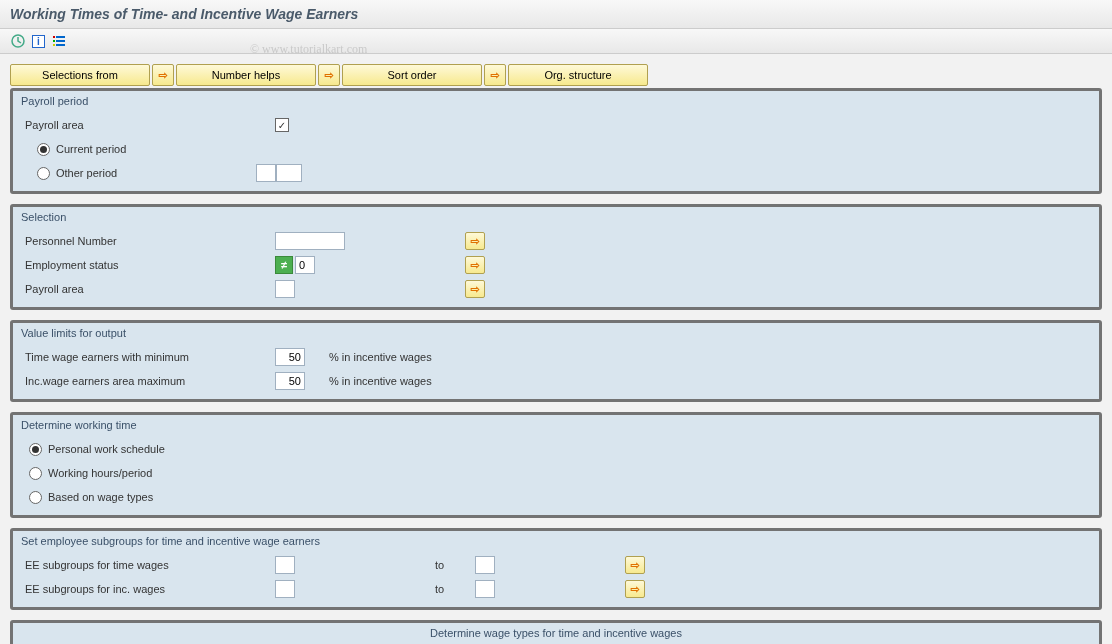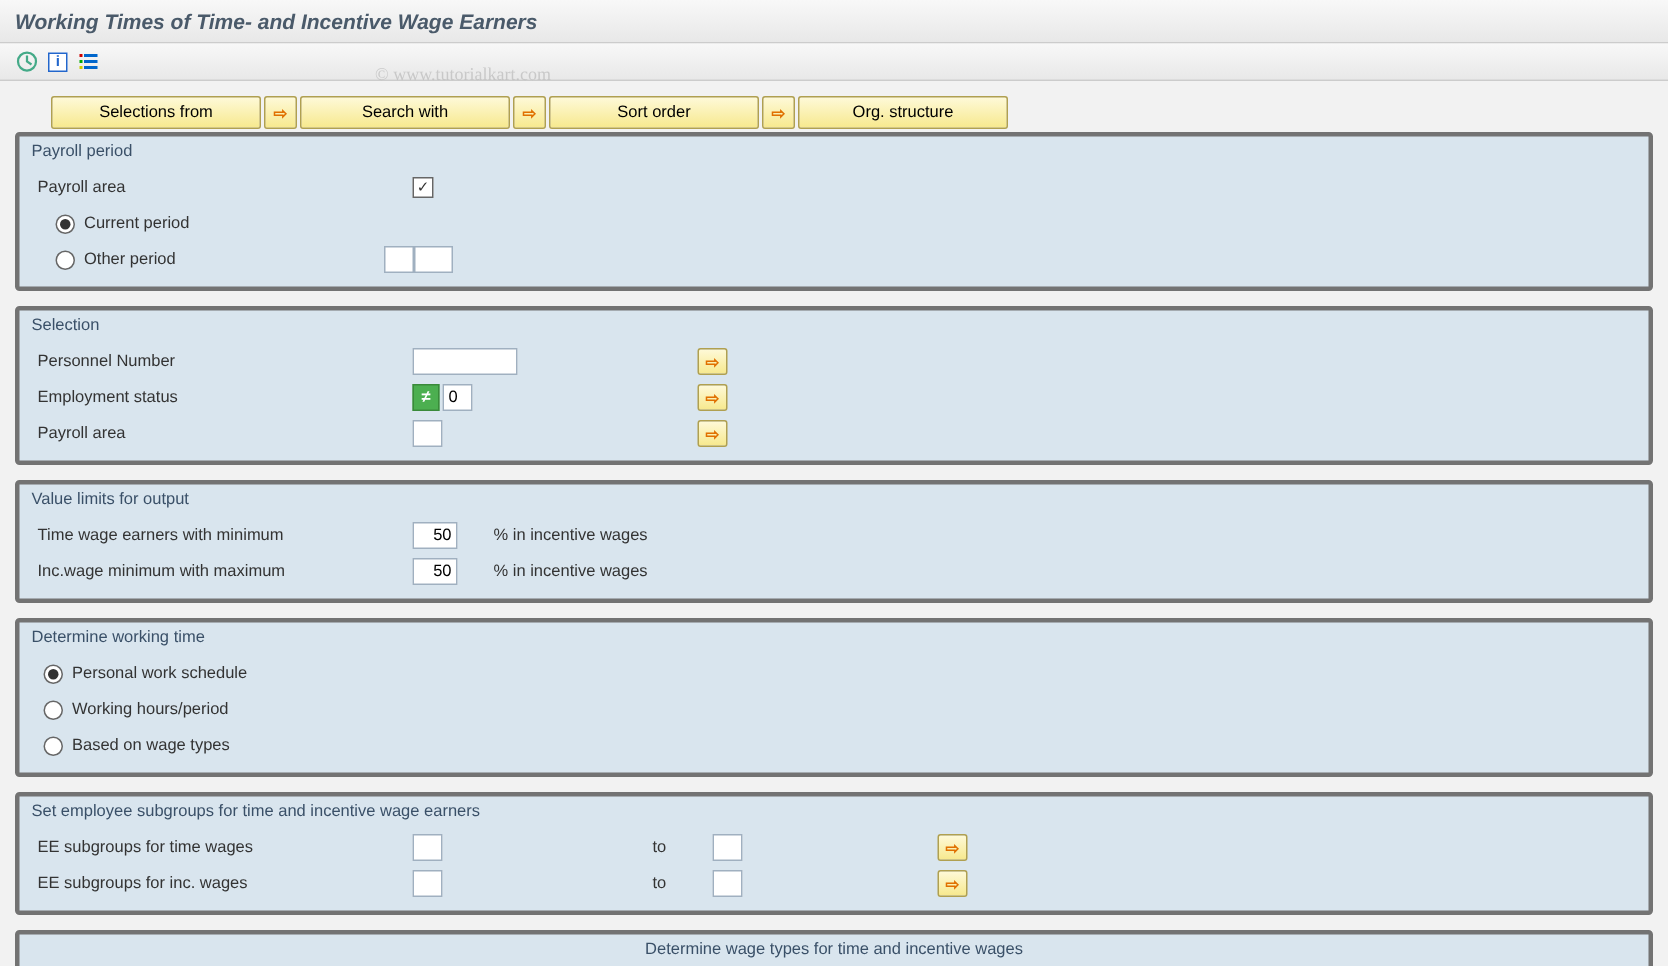--- a/index.html
+++ b/index.html
@@ -45,21 +45,20 @@
       font-size: 12px;
       cursor: pointer;
     }
     .content {
       padding: 10px;
     }
     .button-row {
       display: flex;
       gap: 0;
       margin-bottom: 2px;
-      margin-left: 24px;
     }
     .btn {
       background: linear-gradient(to bottom, #fef9d8, #f7e98e);
       border: 1px solid #b0a050;
       border-radius: 2px;
       padding: 3px 10px;
       font-size: 11px;
       cursor: pointer;
       height: 22px;
       display: inline-flex;
@@ -236,21 +235,21 @@
   </span>
 </div>
 
 <div class="watermark">© www.tutorialkart.com</div>
 
 <div class="content">
 
   <div class="button-row">
     <button class="btn">Selections from</button>
     <span class="btn-arrow">⇨</span>
-    <button class="btn">Search with</button>
+    <button class="btn">Number helps</button>
     <span class="btn-arrow">⇨</span>
     <button class="btn">Sort order</button>
     <span class="btn-arrow">⇨</span>
     <button class="btn">Org. structure</button>
   </div>
 
   <div class="group">
     <div class="group-title">Payroll period</div>
     <div class="group-row">
       <span class="label">Payroll area</span>
@@ -294,21 +293,21 @@
   </div>
 
   <div class="group">
     <div class="group-title">Value limits for output</div>
     <div class="group-row">
       <span class="label">Time wage earners with minimum</span>
       <input class="input-text input-num" value="50" style="">
       <span class="suffix-text">%  in incentive wages</span>
     </div>
     <div class="group-row">
-      <span class="label">Inc.wage minimum with maximum</span>
+      <span class="label">Inc.wage earners area maximum</span>
       <input class="input-text input-num" value="50" style="">
       <span class="suffix-text">%  in incentive wages</span>
     </div>
   </div>
 
   <div class="group">
     <div class="group-title">Determine working time</div>
     <div class="group-row">
       <span style="width:4px"></span>
       <span class="radio checked"></span>

